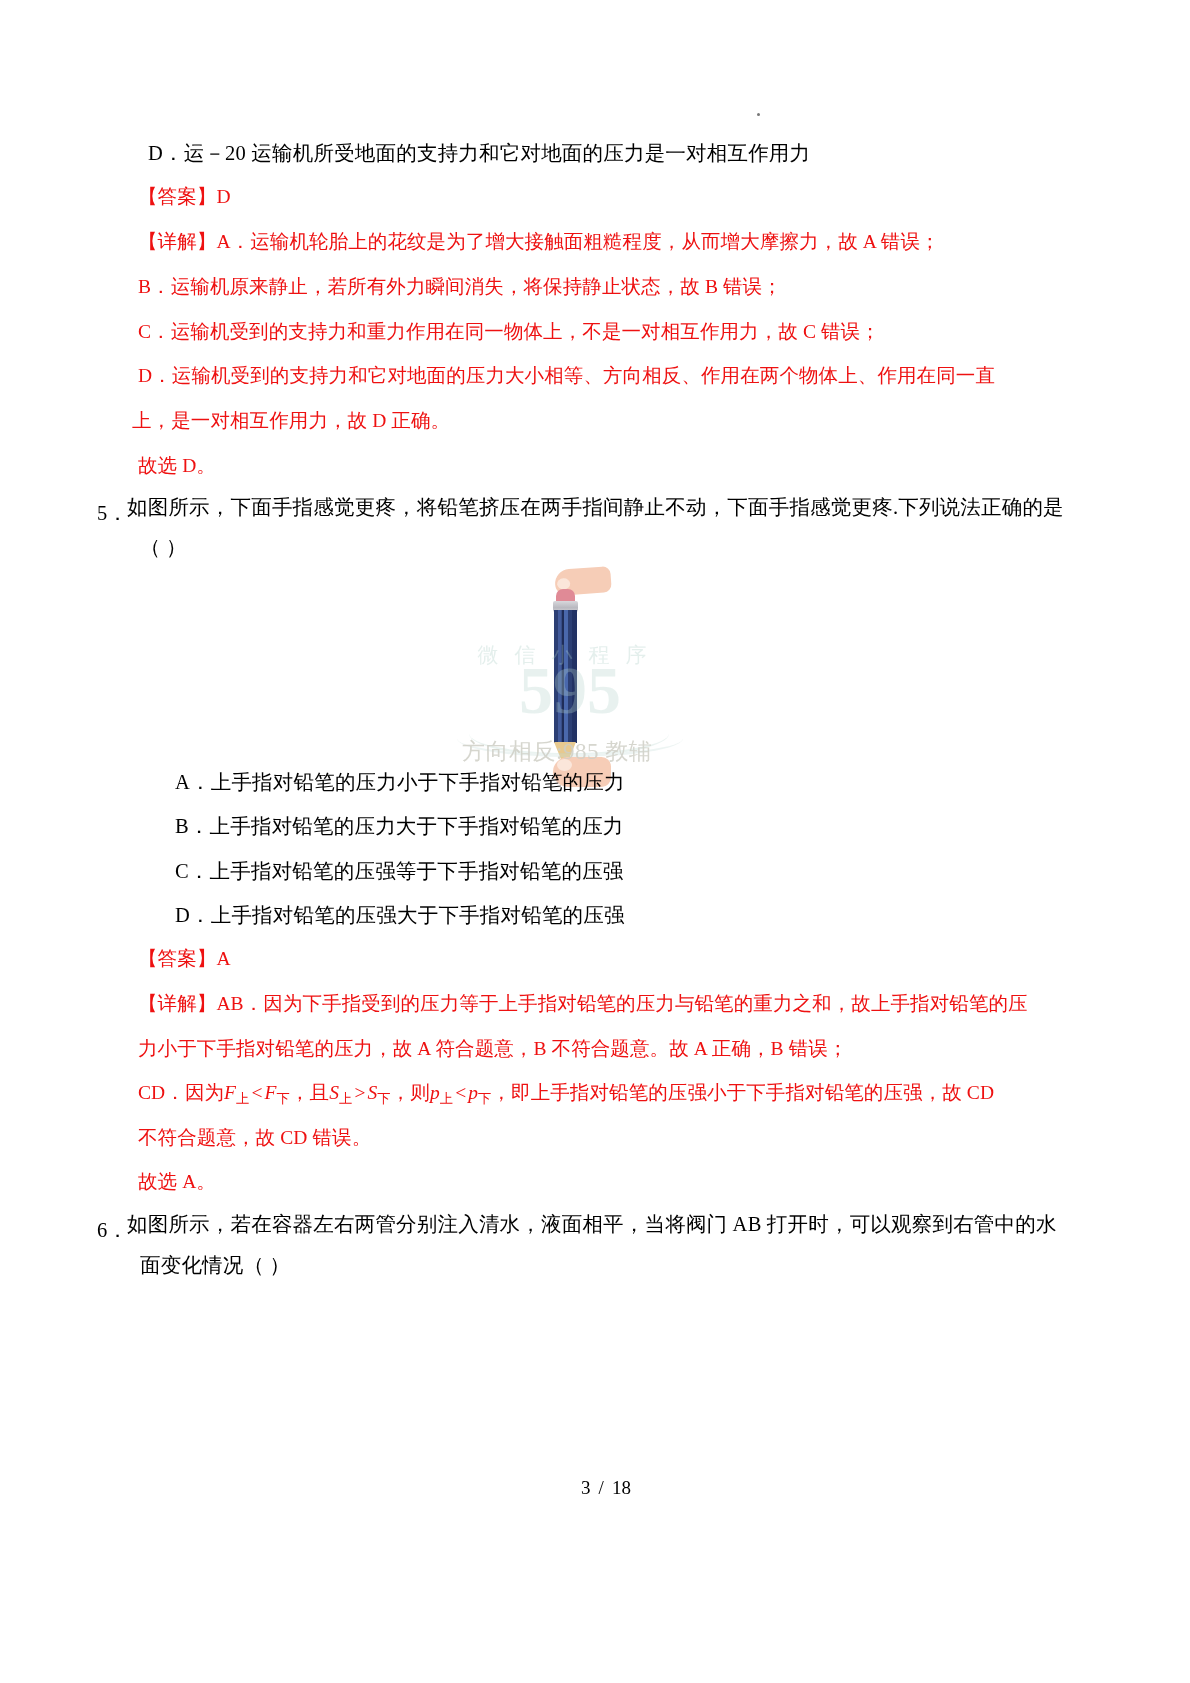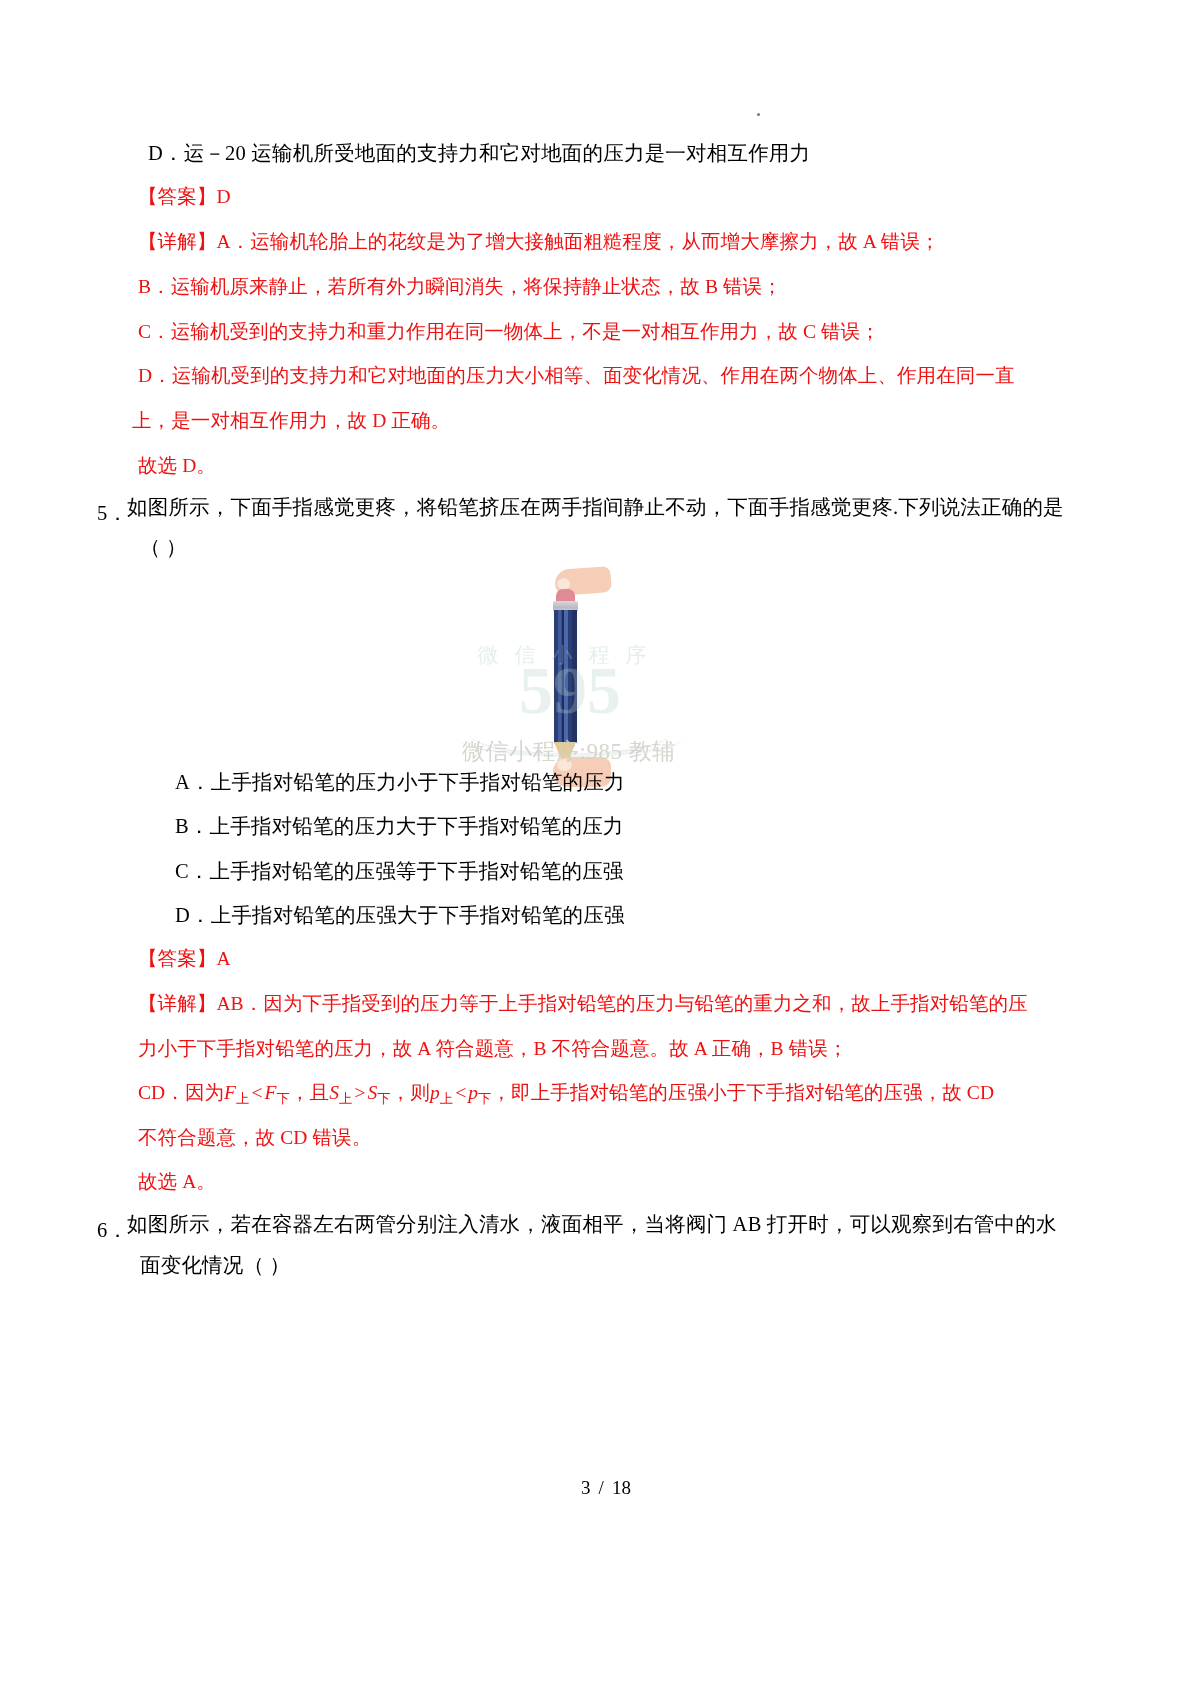--- a/index.html
+++ b/index.html
@@ -260,21 +260,21 @@
     <div class="blk line" style="left:148px; top:143px;">D．运－20 运输机所受地面的支持力和它对地面的压力是一对相互作用力</div>
 
     <div class="blk line red" style="left:138px; top:187px;">【答案】D</div>
 
     <div class="blk line red" style="left:138px; top:232px;">【详解】A．运输机轮胎上的花纹是为了增大接触面粗糙程度，从而增大摩擦力，故 A 错误；</div>
 
     <div class="blk line red" style="left:138px; top:277px;text-align:right;">B．运输机原来静止，若所有外力瞬间消失，将保持静止状态，故 B 错误；</div>
 
     <div class="blk line red" style="left:138px; top:322px;">C．运输机受到的支持力和重力作用在同一物体上，不是一对相互作用力，故 C 错误；</div>
 
-    <div class="blk line red" style="left:138px; top:366px;">D．运输机受到的支持力和它对地面的压力大小相等、面变化情况、作用在两个物体上、作用在同一直</div>
+    <div class="blk line red" style="left:138px; top:366px;">D．运输机受到的支持力和它对地面的压力大小相等、方向相反、作用在两个物体上、作用在同一直</div>
 
     <div class="blk line red" style="left:132px; top:411px;">上，是一对相互作用力，故 D 正确。</div>
 
     <div class="blk line red" style="left:138px; top:456px;">故选 D。</div>
 
     <div class="qnum" style="left:97px; top:499px;">5．</div>
 
     <div class="blk line" style="left:127px; top:497px;">如图所示，下面手指感觉更疼，将铅笔挤压在两手指间静止不动，下面手指感觉更疼.下列说法正确的是</div>
 
     <div class="blk line" style="left:140px; top:537px;">（      ）</div>
@@ -289,21 +289,21 @@
       <div class="finger-bottom"></div>
     </div>
 
     <div class="wm-logo">
       <div class="wm-top">微信小程序</div>
       <div class="wm-num">595</div>
       <div class="wm-book"></div>
       <div class="wm-book2"></div>
     </div>
 
-    <div class="wm-text">微信小程序:985 教辅</div>
+    <div class="wm-text">方向相反:985 教辅</div>
 
     <div class="blk line" style="left:175px; top:772px;">A．上手指对铅笔的压力小于下手指对铅笔的压力</div>
 
     <div class="blk line" style="left:175px; top:816px;">B．上手指对铅笔的压力大于下手指对铅笔的压力</div>
 
     <div class="blk line" style="left:175px; top:861px;">C．上手指对铅笔的压强等于下手指对铅笔的压强</div>
 
     <div class="blk line" style="left:175px; top:905px;">D．上手指对铅笔的压强大于下手指对铅笔的压强</div>
 
     <div class="blk line red" style="left:138px; top:949px;">【答案】A</div>

